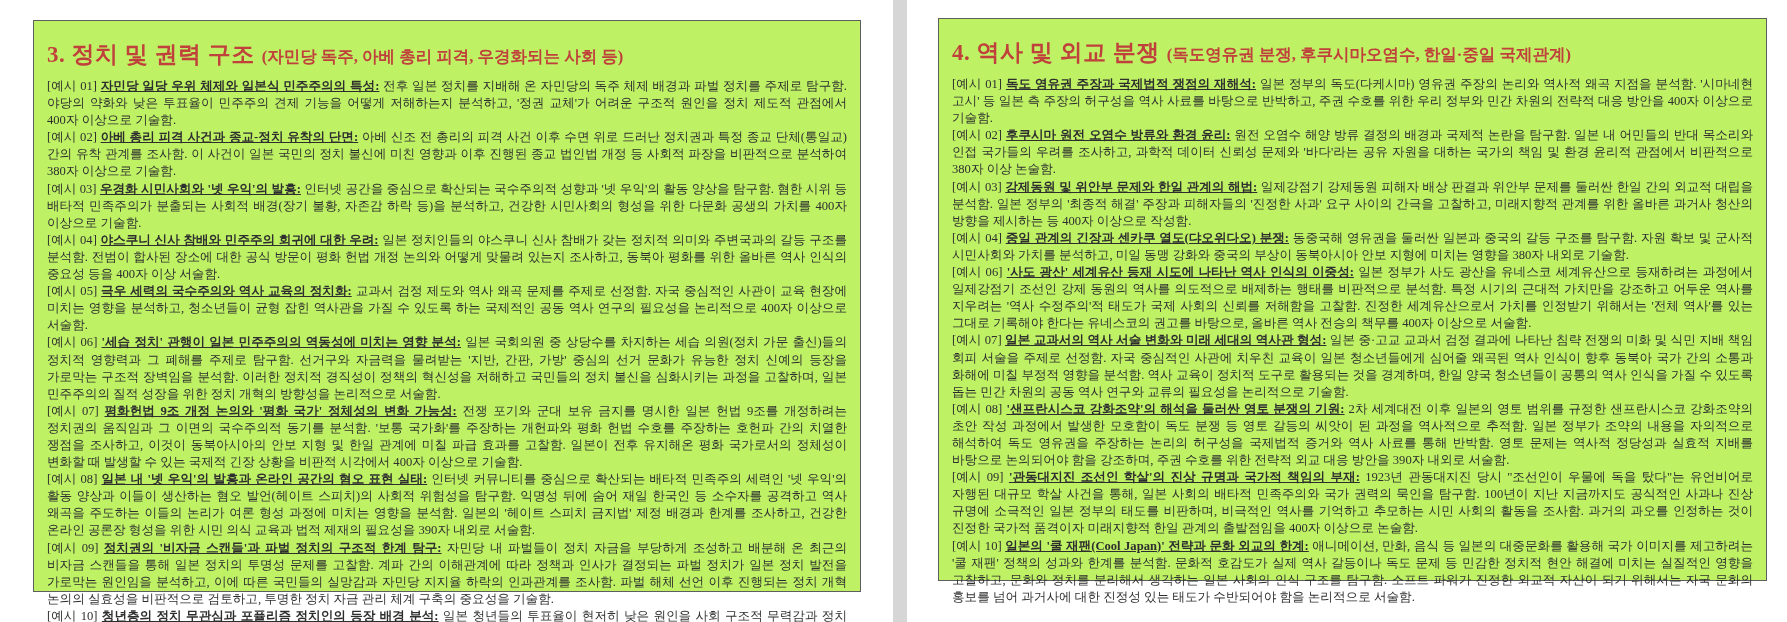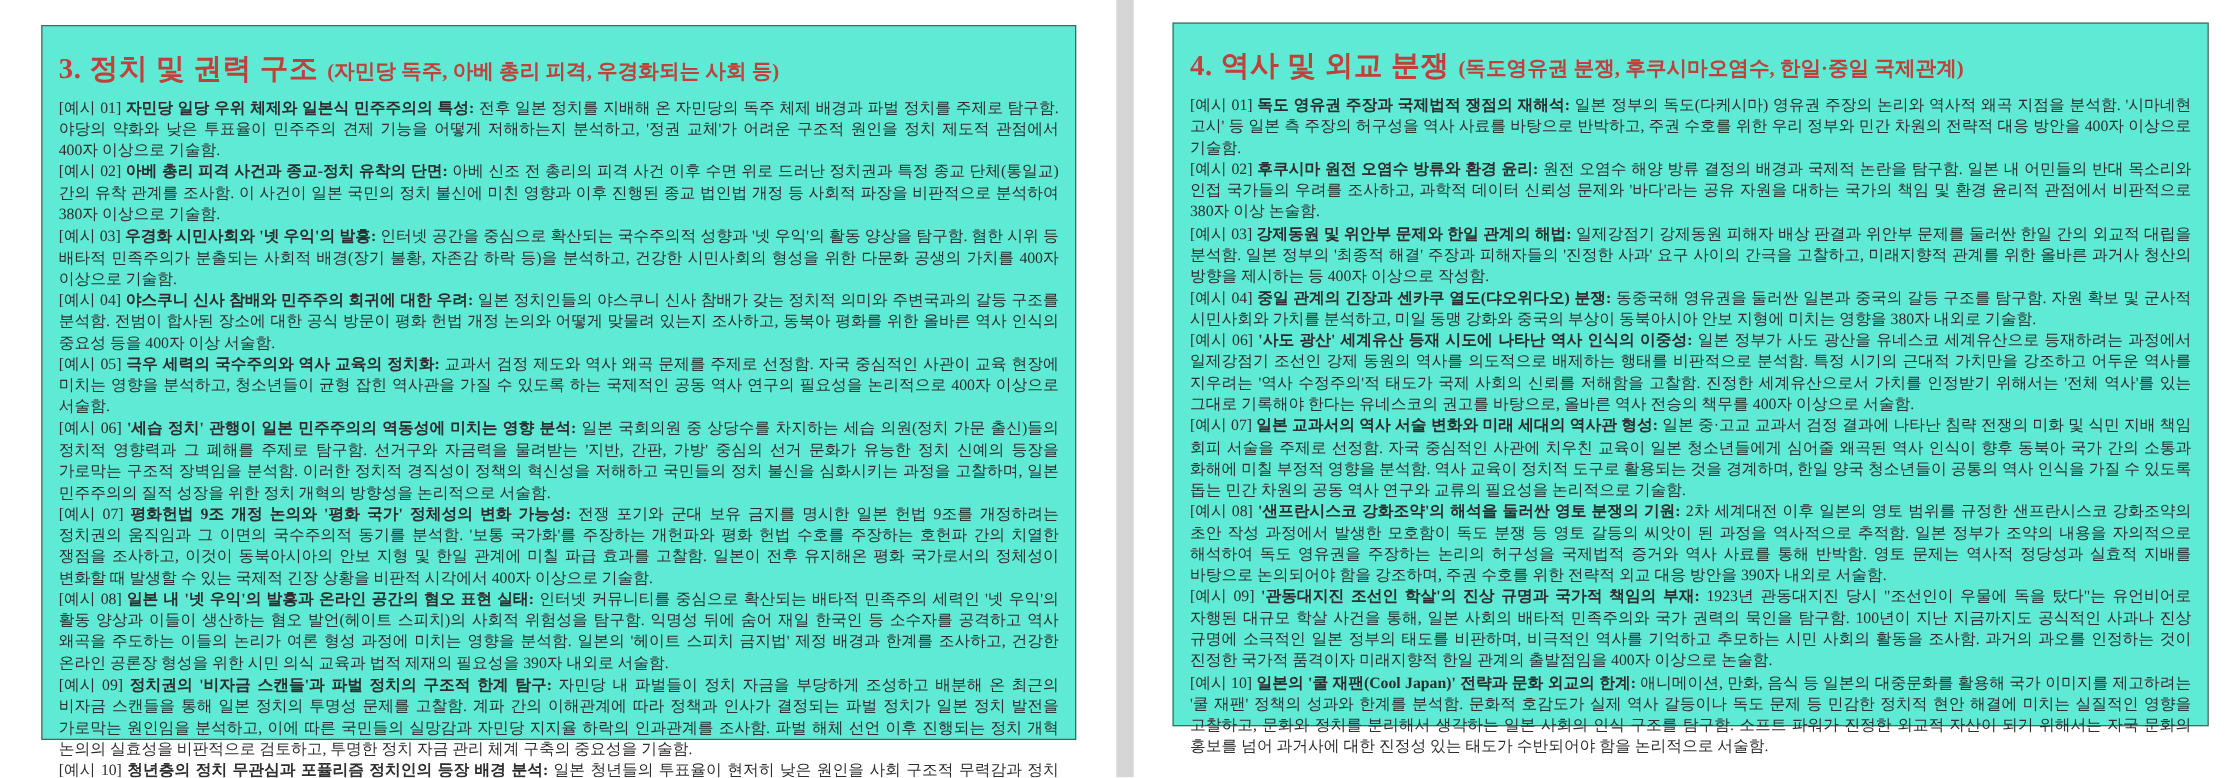--- a/index.html
+++ b/index.html
@@ -10,21 +10,21 @@
   body {
     width: 1787px;
     height: 622px;
     position: relative;
     overflow: hidden;
     font-family: "Liberation Serif", "DejaVu Serif", serif;
     color: #2e2e2e;
   }
   .page {
     position: absolute;
-    background: #5eead4;
+    background: #bef264;
     border: 1px solid #5e5e5e;
     box-sizing: border-box;
     padding: 8px 13px 10px 13px;
   }
   .page-left  { left: 33px;  top: 20px; width: 828px; height: 572px; }
   .page-right { left: 938px; top: 18px; width: 829px; height: 563px; }
   .page-divider {
     position: absolute;
     left: 893px; top: 0;
     width: 14px; height: 622px;
@@ -42,21 +42,21 @@
   .examples { }
   .example {
     margin: 0;
     font-size: 12.6px;
     line-height: 17.1px;
     text-align: justify;
     word-break: keep-all;
     overflow-wrap: break-word;
   }
   .ex-label { font-weight: normal; }
-  .ex-title { font-weight: bold; }
+  .ex-title { font-weight: bold; text-decoration: underline; }
   .ex-desc  { font-weight: normal; }
 </style>
 </head>
 <body>
 
 <div>
 
   <section class="page page-left">
     <h1 class="page-heading">
       <span class="heading-main">3. 정치 및 권력 구조</span><span class="heading-note">(자민당 독주, 아베 총리 피격, 우경화되는 사회 등)</span>

